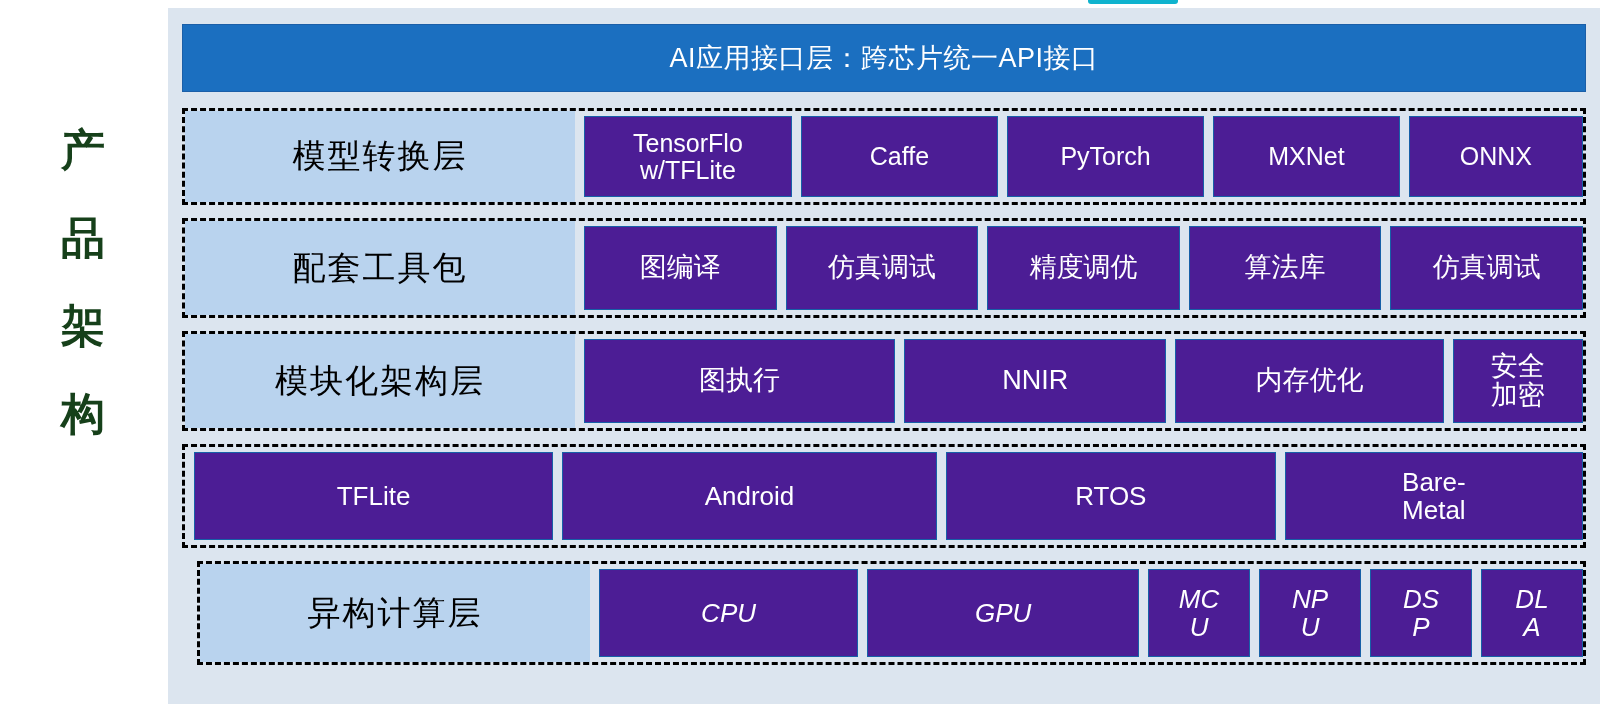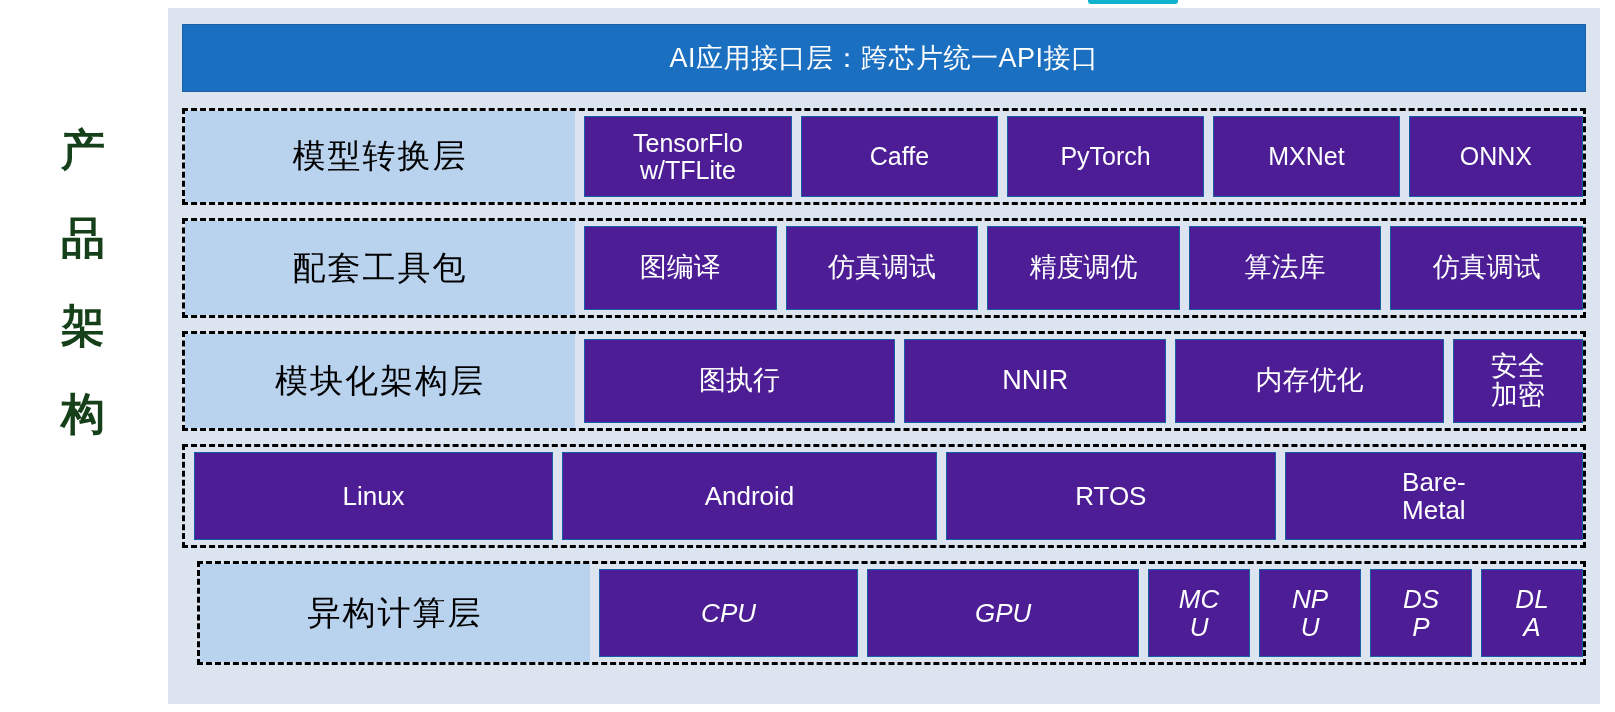--- a/index.html
+++ b/index.html
@@ -159,21 +159,21 @@
       <div class="cell" style="flex:1.55">图执行</div>
       <div class="cell" style="flex:1.30">NNIR</div>
       <div class="cell" style="flex:1.33">内存优化</div>
       <div class="cell" style="flex:0.62">安全
 加密</div>
     </div>
   </div>
 
   <div class="layer-row r-os">
     <div class="layer-cells">
-      <div class="cell" style="flex:1.55">Linux</div>
+      <div class="cell" style="flex:1.55">TFLite</div>
       <div class="cell" style="flex:1.62">Android</div>
       <div class="cell" style="flex:1.42">RTOS</div>
       <div class="cell" style="flex:1.28">Bare-
 Metal</div>
     </div>
   </div>
 
   <div class="layer-row r-compute">
     <div class="layer-label">异构计算层</div>
     <div class="layer-cells">

